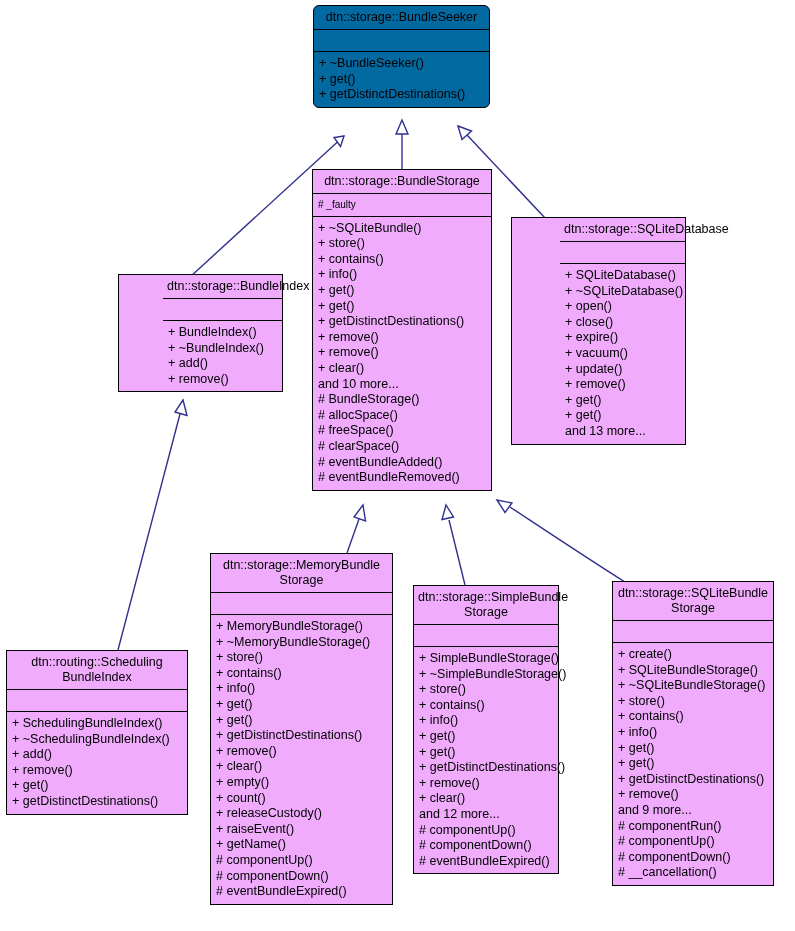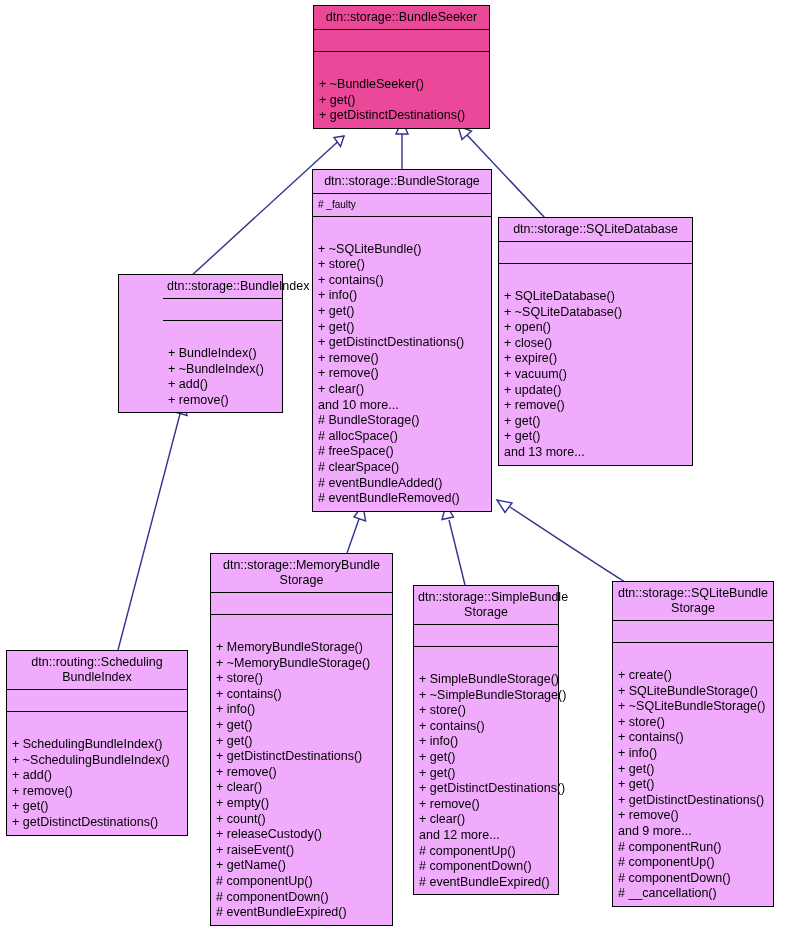--- a/index.html
+++ b/index.html
@@ -24,21 +24,22 @@
     pointer-events: none;
   }
   .uml-box {
     position: absolute;
     box-sizing: border-box;
     border: 1px solid #000000;
     background: #f0abfc;
     z-index: 5;
   }
   .uml-box.shaded {
-    background: #ec4899;
+    background: #0369a1;
+    border-radius: 6px;
   }
   .uml-title {
     text-align: center;
     font-size: 12.5px;
     line-height: 15px;
     color: #000000;
     padding: 4px 4px 4px 4px;
     border-bottom: 1px solid #000000;
     white-space: pre-line;
   }
@@ -48,21 +49,20 @@
     min-height: 15px;
     font-size: 10px;
     line-height: 15.6px;
     color: #000000;
   }
   .uml-ops {
     padding: 4px 5px 4px 5px;
     font-size: 12.5px;
     line-height: 15.6px;
     color: #000000;
-    margin-top: 21px;
   }
   .uml-row {
     white-space: nowrap;
   }
 </style>
 </head>
 <body>
 
 <div id="diagram">
 
@@ -133,21 +133,21 @@
       <div class="uml-row">and 10 more...</div>
       <div class="uml-row"># BundleStorage()</div>
       <div class="uml-row"># allocSpace()</div>
       <div class="uml-row"># freeSpace()</div>
       <div class="uml-row"># clearSpace()</div>
       <div class="uml-row"># eventBundleAdded()</div>
       <div class="uml-row"># eventBundleRemoved()</div>
     </div>
   </div>
 
-  <div class="uml-box" style="left:498px; top:217px; width:195px;">
+  <div class="uml-box" style="left:511px; top:217px; width:175px;padding-left:48px;">
     <div class="uml-title">dtn::storage::SQLiteDatabase</div>
     <div class="uml-attrs"></div>
     <div class="uml-ops">
       <div class="uml-row">+ SQLiteDatabase()</div>
       <div class="uml-row">+ ~SQLiteDatabase()</div>
       <div class="uml-row">+ open()</div>
       <div class="uml-row">+ close()</div>
       <div class="uml-row">+ expire()</div>
       <div class="uml-row">+ vacuum()</div>
       <div class="uml-row">+ update()</div>

